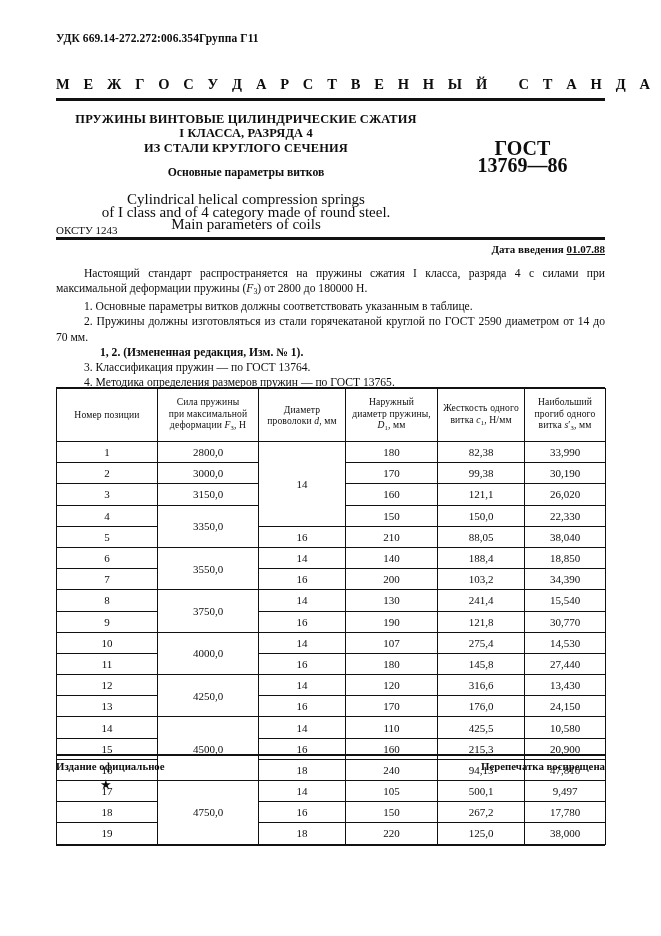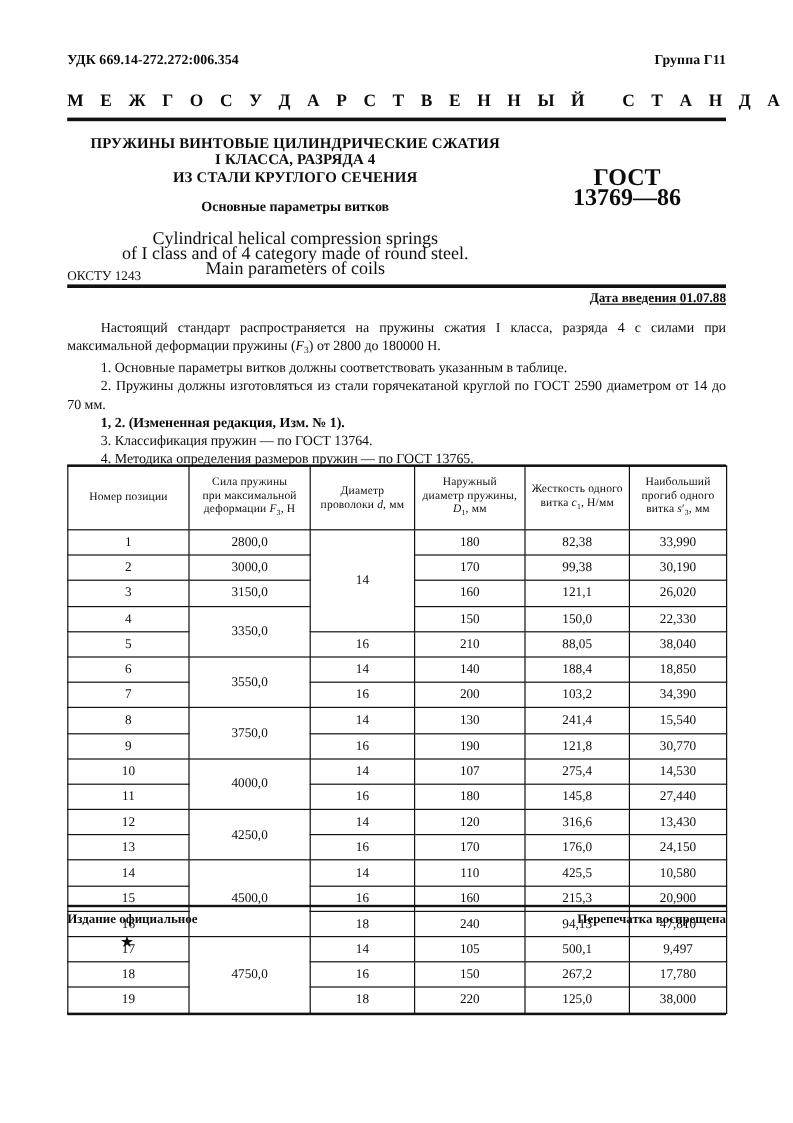--- a/index.html
+++ b/index.html
@@ -18,23 +18,22 @@
   .page {
     position: absolute;
     left: 0; top: 0;
     width: 661px;
     height: 936px;
   }
 
   
   .topline {
     position: absolute;
-    left: 56px; top: 44px; width: 549px;
+    left: 56px; top: 32px; width: 549px;
     display: flex;
-    justify-content: space-between;
     align-items: baseline;
     font-size: 11.5px;
     font-weight: bold;
     letter-spacing: 0.1px;
   }
 
   
   .bigtitle {
     position: absolute;
     left: 56px; top: 76px; width: 549px;
@@ -91,36 +90,35 @@
     left: 56px; top: 224px;
     font-size: 11px;
   }
 
   .datevved {
     position: absolute;
     left: 56px; top: 243px; width: 549px;
     text-align: right;
     font-size: 11px;
     font-weight: bold;
-    text-decoration: underline;
   }
   .datevved .u { text-decoration: underline; }
 
   
   .body-text {
     position: absolute;
     left: 56px; top: 266px;
     width: 549px;
     font-size: 11.6px;
     line-height: 15.1px;
     text-align: justify;
   }
   .body-text p { margin: 0; }
   .body-text p.ind { text-indent: 28px; }
-  .body-text b { font-weight: bold; }
+  .body-text b { font-weight: bold; margin-left: 16px; }
   i { font-style: italic; }
   sub { font-size: 0.68em; vertical-align: -0.28em; }
 
   
   .tablewrap {
     position: absolute;
     left: 56px; top: 388px;
     width: 549px;
   }
   table.gost {

